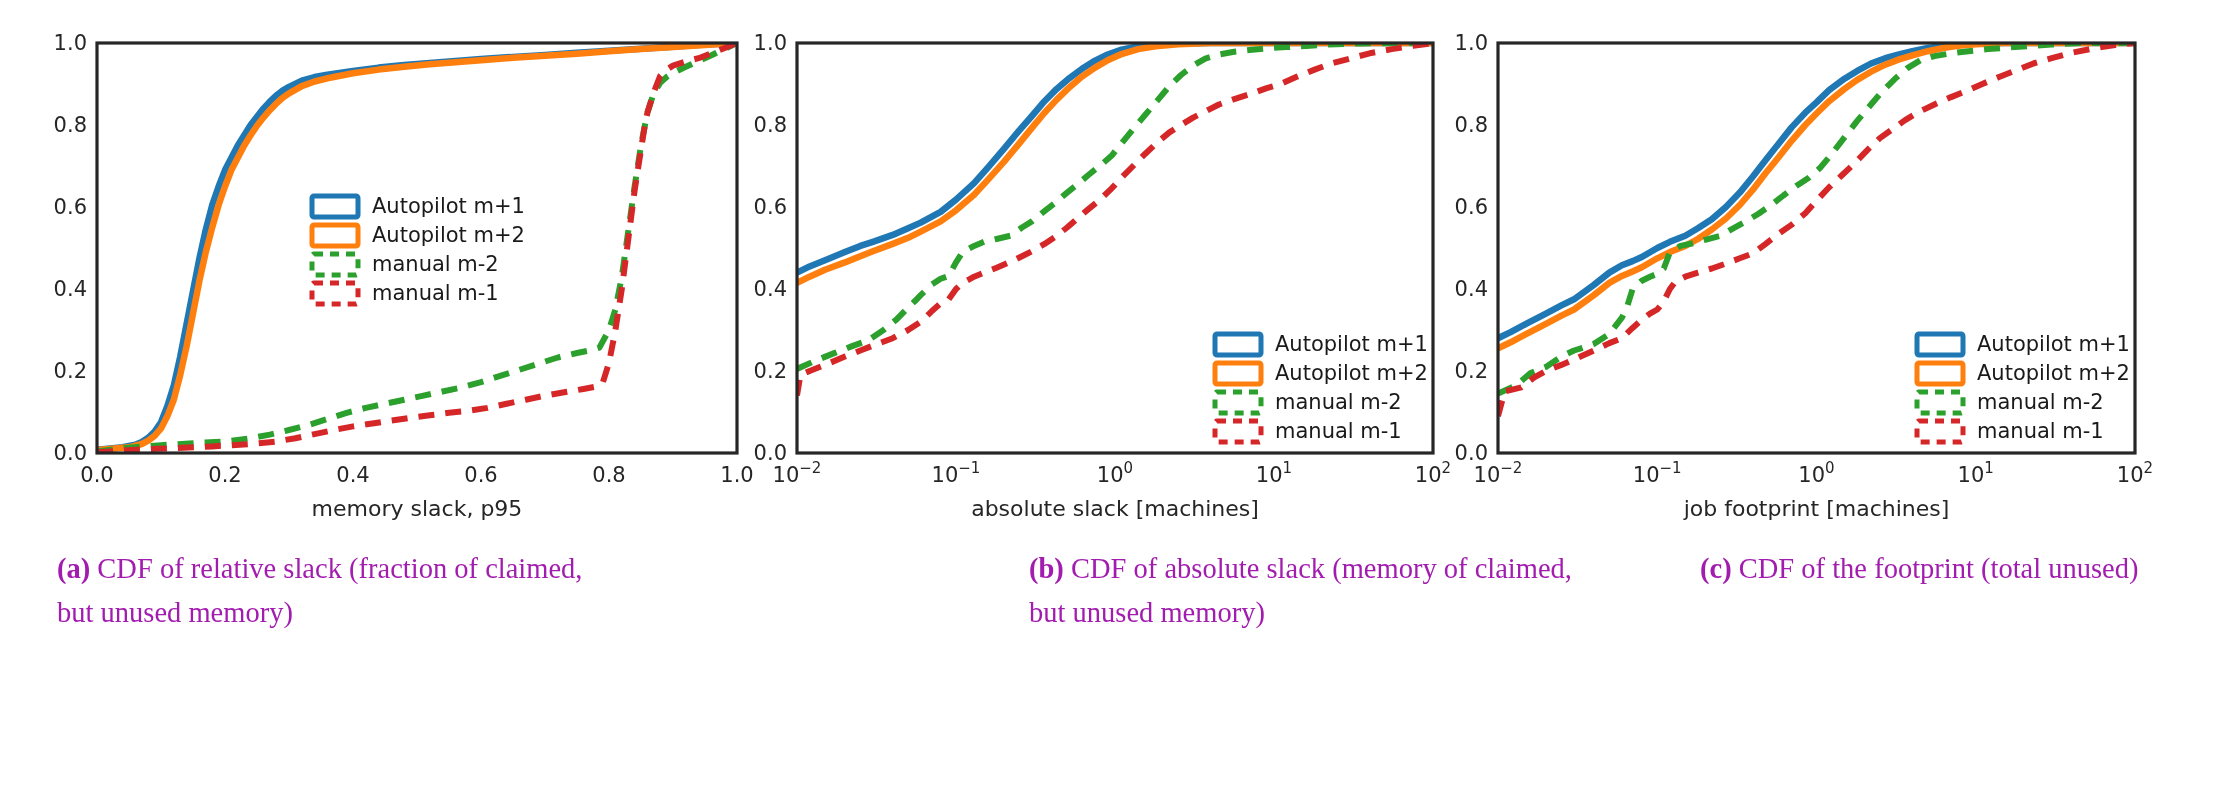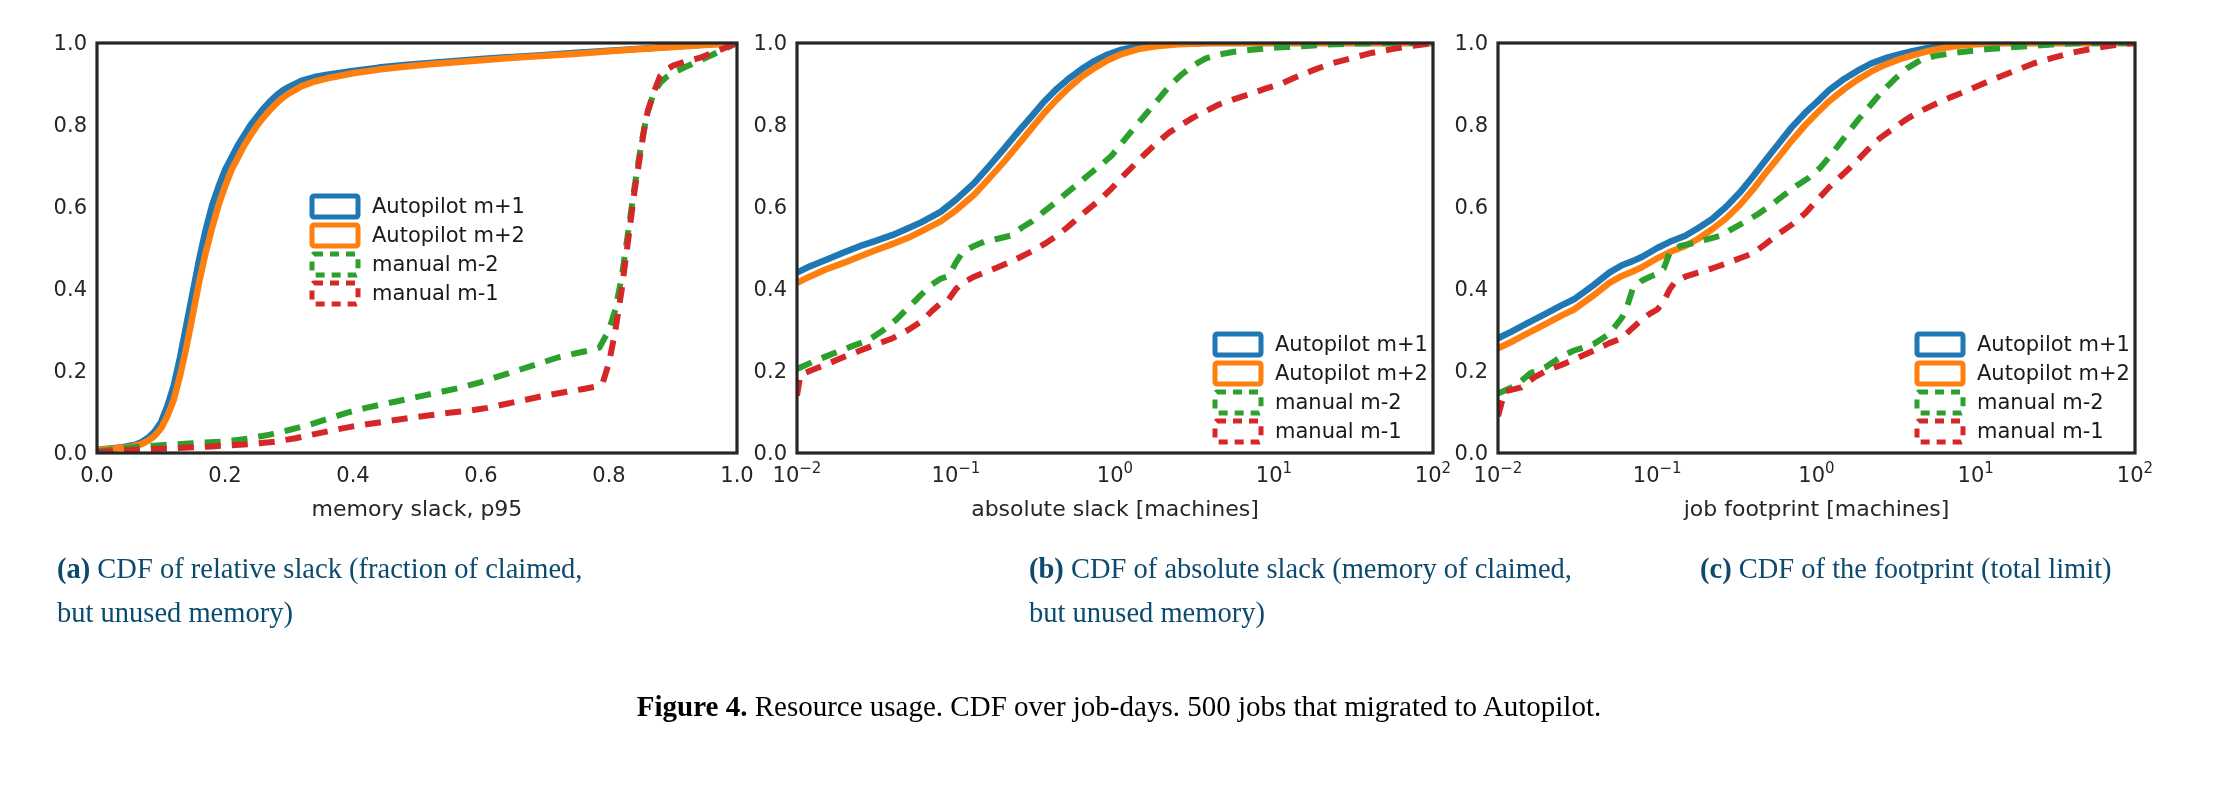--- a/index.html
+++ b/index.html
@@ -1,20 +1,20 @@
 <!DOCTYPE html>
 <html><head>
 <meta charset="utf-8">
 <style>
   html,body{margin:0;padding:0;background:#fff;}
   #page{position:relative;width:2238px;height:788px;background:#ffffff;overflow:hidden;
         font-family:"DejaVu Sans",sans-serif;}
   #charts{position:absolute;left:0;top:0;}
   .subcap{position:absolute;top:547px;font-family:"Liberation Serif",serif;font-size:28.5px;
-          line-height:1.55;color:#0c4a6e;}
+          line-height:1.55;color:#a21caf;}
   .subcap b{font-weight:bold;}
   .capline2{display:block;}
   #figcap{position:absolute;left:0;top:690px;width:2238px;text-align:center;
           font-family:"Liberation Serif",serif;font-size:29px;color:#000;}
   #figcap b{font-weight:bold;}
 </style>
 </head>
 <body>
 
 <div id="page">
@@ -128,20 +128,17 @@
     <b>(a)</b><span> CDF of relative slack (fraction of claimed,</span>
     <span class="capline2">but unused memory)</span>
   </div>
 
   <div class="subcap" id="cap-b" style="left:1029px;width:620px">
     <b>(b)</b><span> CDF of absolute slack (memory of claimed,</span>
     <span class="capline2">but unused memory)</span>
   </div>
 
   <div class="subcap" id="cap-c" style="left:1700px;width:530px">
-    <b>(c)</b><span> CDF of the footprint (total limit)</span>
+    <b>(c)</b><span> CDF of the footprint (total unused)</span>
     <span class="capline2"></span>
   </div>
 
-  <div id="figcap">
-    <b>Figure 4.</b><span> Resource usage. CDF over job-days. 500 jobs that migrated to Autopilot.</span>
-  </div>
 </div>
 
 </body></html>

